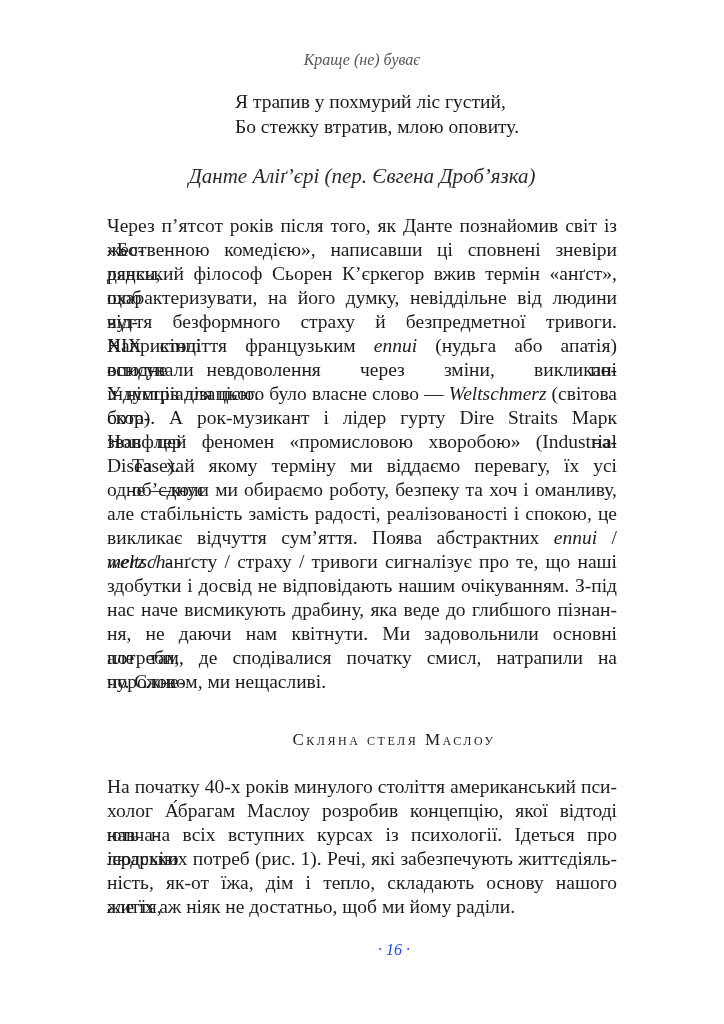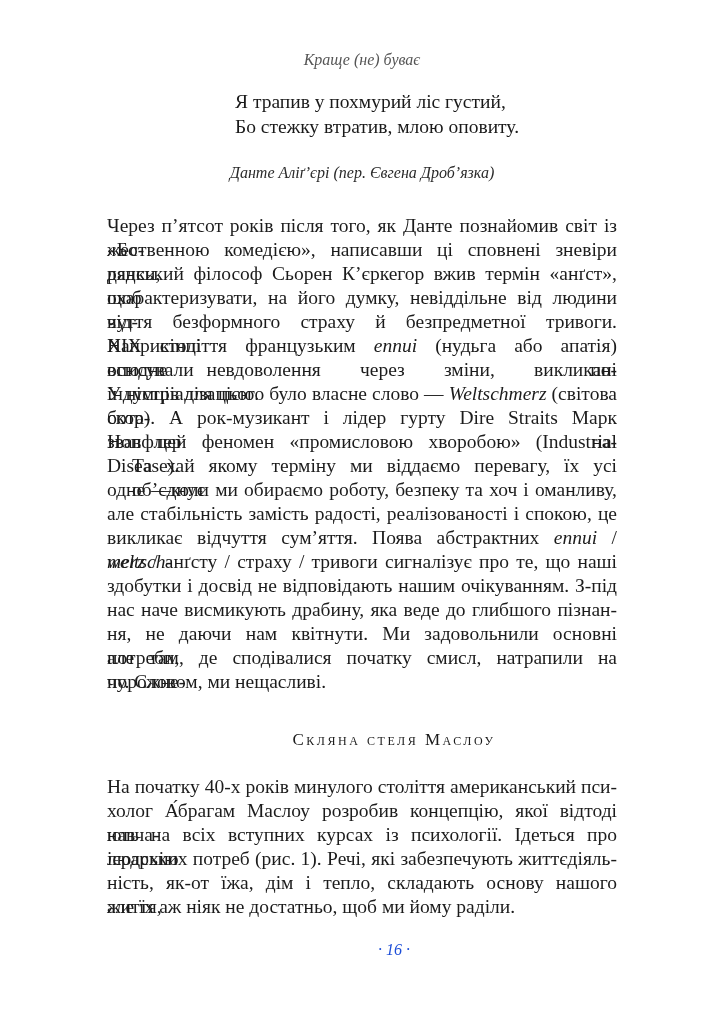--- a/index.html
+++ b/index.html
@@ -14,21 +14,21 @@
     position: absolute; top: 51px; left: 0; width: 724px; text-align: center;
     font-style: italic; font-size: 16px; color: #555;
   }
   .poem { position: absolute; left: 235px; top: 90px; }
   .poem-line {
     font-size: 19.5px; line-height: 24.5px; height: 24.5px; white-space: nowrap;
     color: #1a1a1a;
   }
   .poem-attr {
     position: absolute; top: 164px; left: 0; width: 724px; text-align: center;
-    font-style: italic; font-size: 16px; color: #2a2a2a;
+    font-style: italic; font-size: 21px; color: #2a2a2a;
   }
   .line {
     position: absolute; left: 107px; width: 510px;
     font-size: 19.5px; height: 24px; line-height: 24px;
     text-align: justify; text-align-last: justify; white-space: nowrap;
     overflow: visible;
   }
   .line.last { text-align-last: left; }
   .line.indent { left: 132px; width: 485px; }
   .line .inner { display: block; width: 100%; white-space: normal; }

